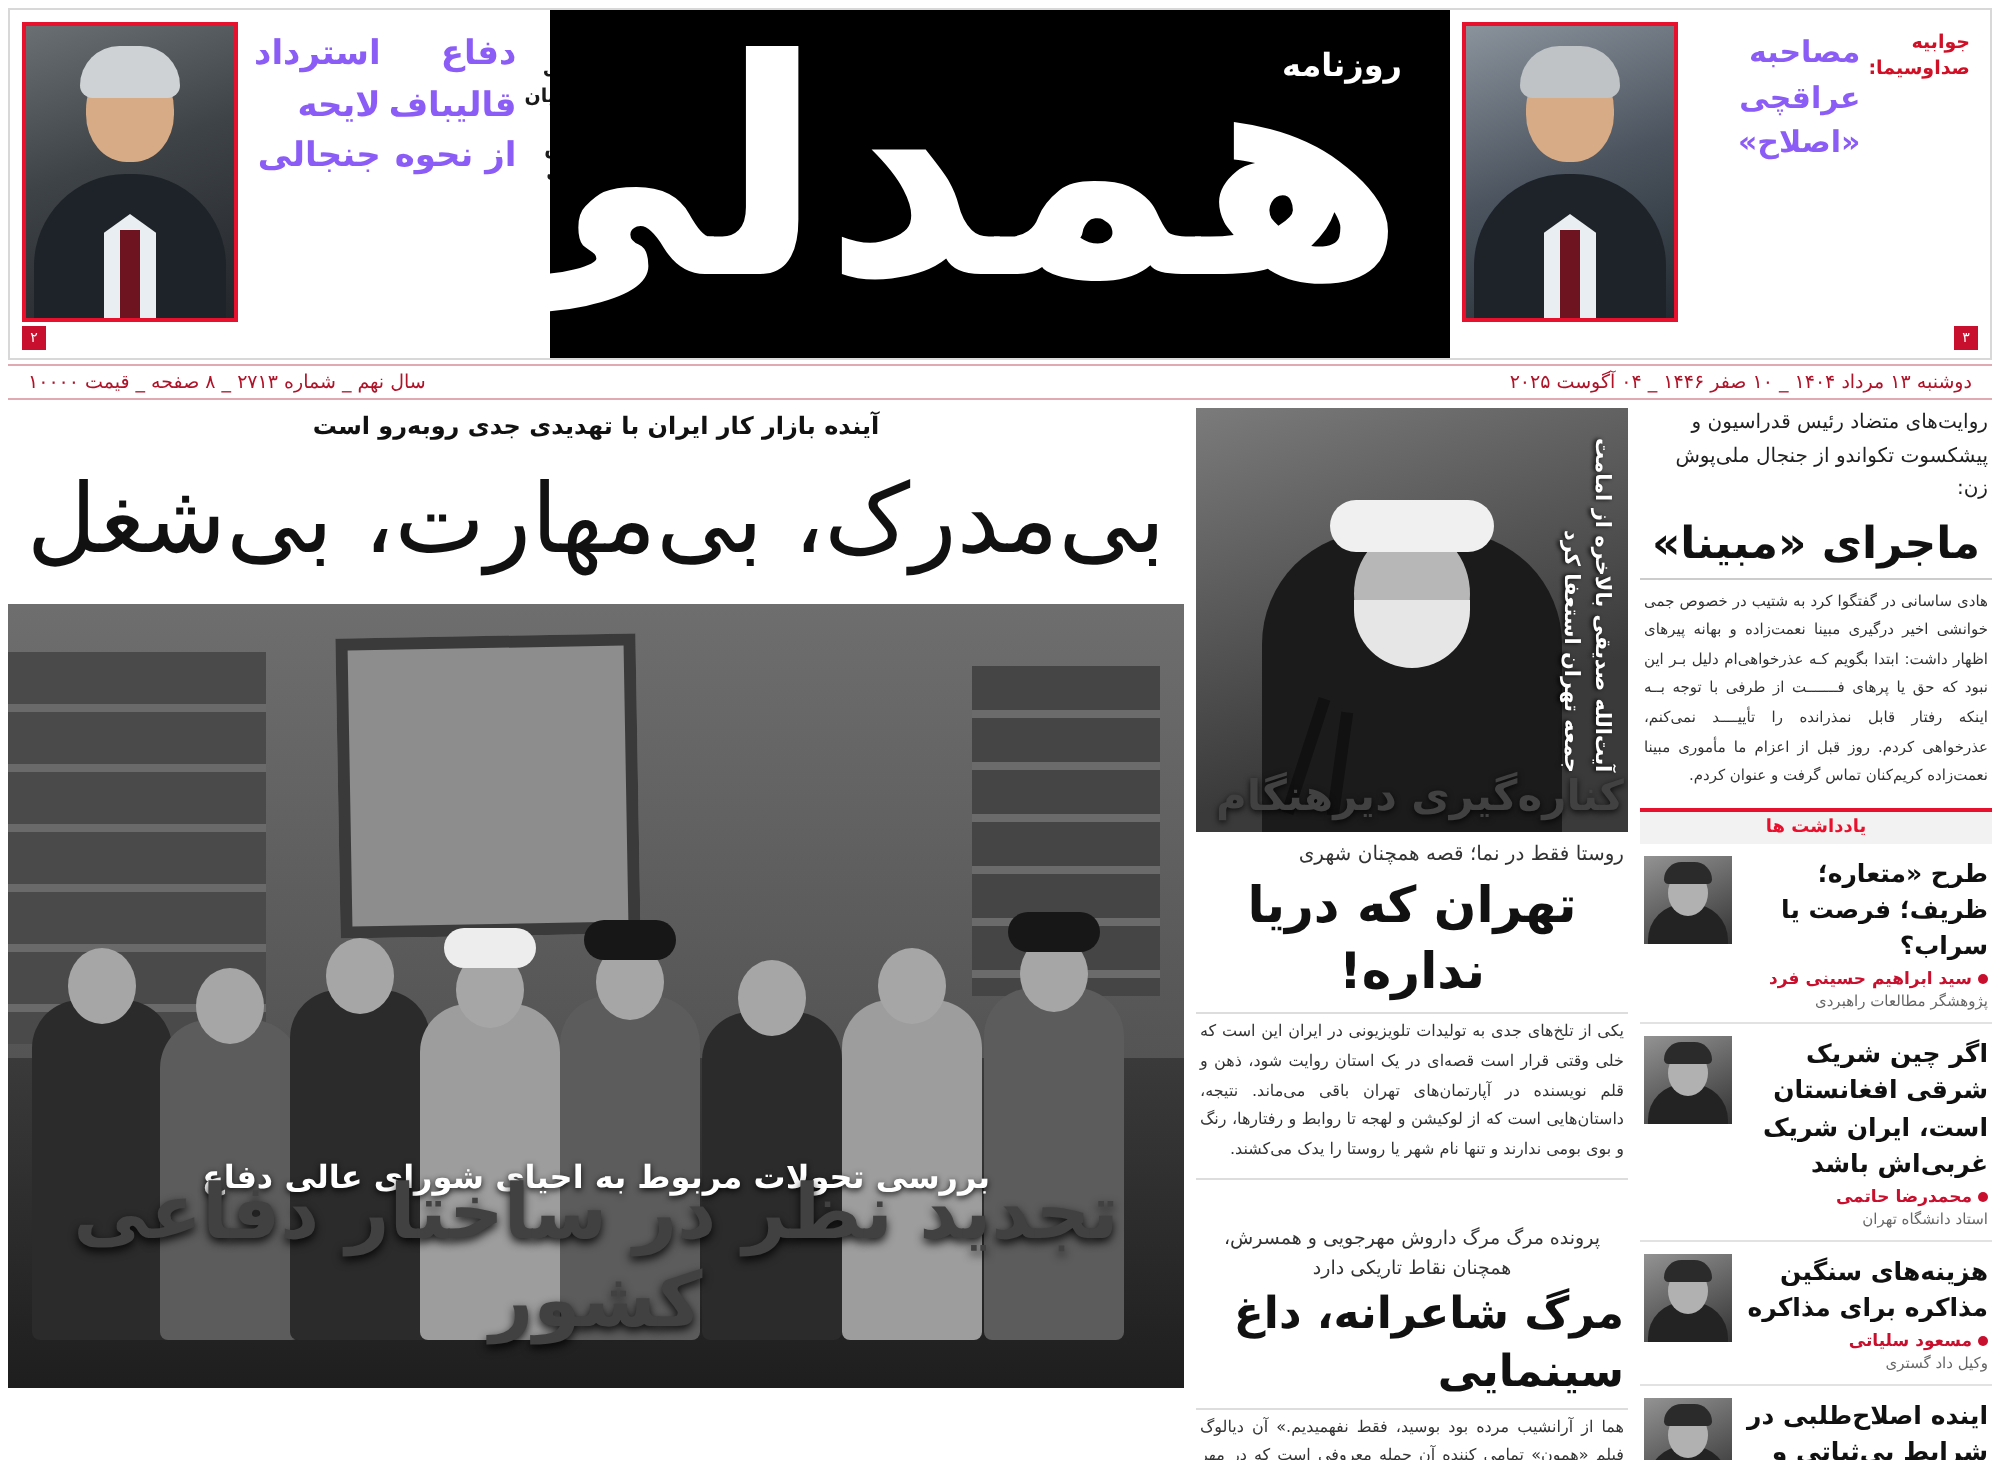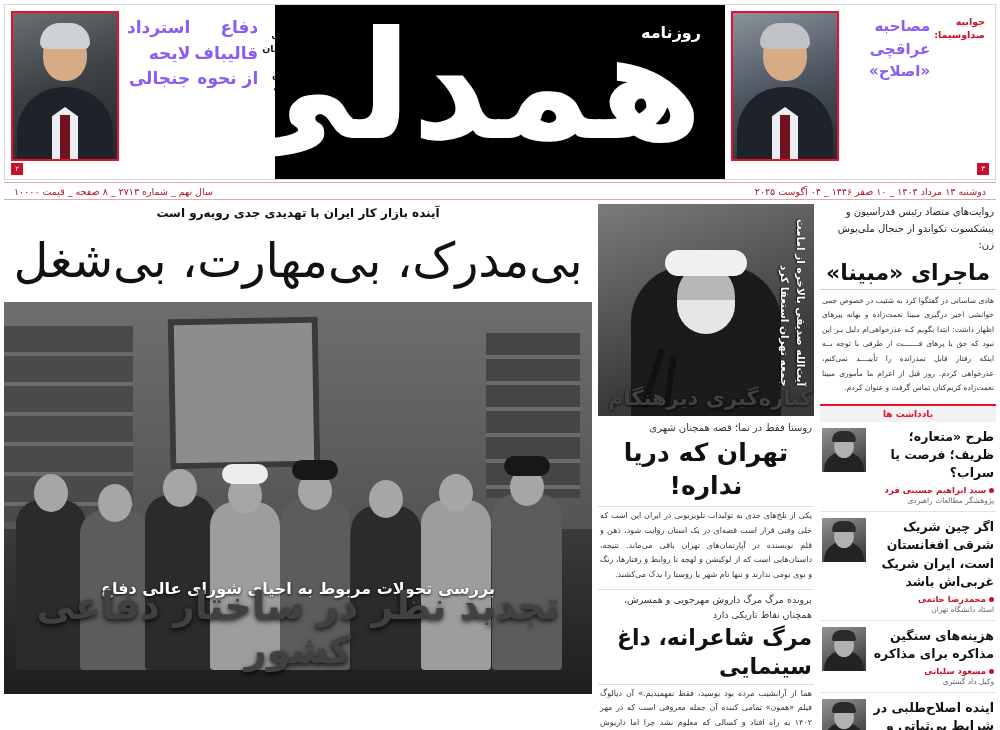--- a/index.html
+++ b/index.html
@@ -361,24 +361,24 @@
   }
   .mid-body {
     text-align: justify;
     font-size: 8px;
     line-height: 1.85;
     color: #333;
     padding: 2px;
     border-top: 1px solid #ddd;
   }
   .mid-sub2 {
-    text-align: right;
+    text-align: center;
     font-size: 9.5px;
     color: #333;
-    padding: 2px 2px 0;
+    padding: 22px 2px 0;
     line-height: 1.6;
     border-top: 1px solid #ddd;
     margin-top: 4px;
   }
   .mid-headline2 {
     text-align: right;
     font-size: 22px;
     font-weight: bold;
     color: #111;
     padding: 2px;

